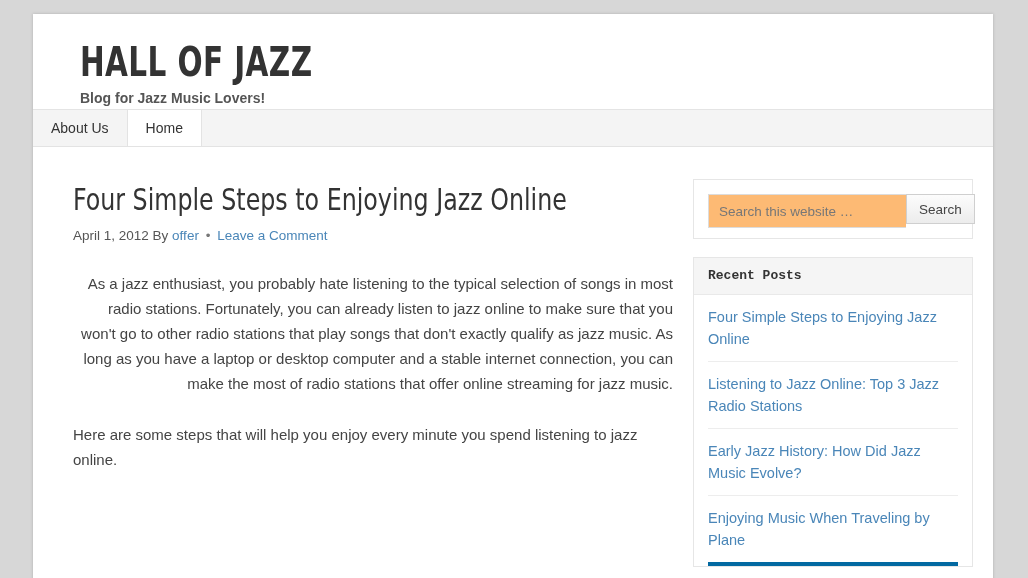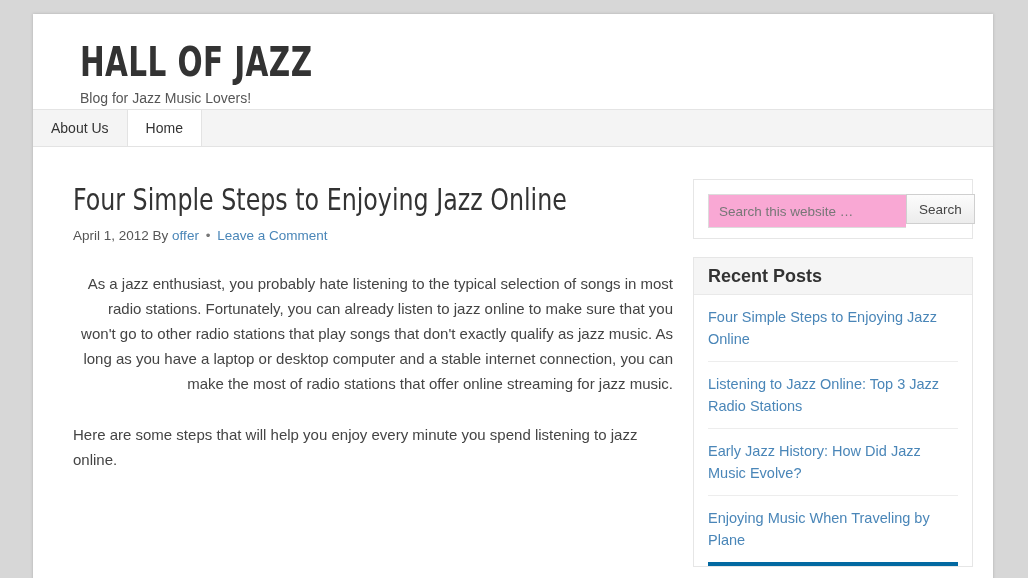--- a/index.html
+++ b/index.html
@@ -43,21 +43,21 @@
     letter-spacing: 0.5px;
     color: #333333;
     transform: scaleX(0.82);
     transform-origin: left center;
   }
   .site-description {
     margin: 5px 17px 0 0;
     font-size: 14px;
     line-height: 18px;
     color: #555555;
-    font-weight: 400;
+    font-weight: 700;
   }
 
   
   .nav-bar {
     height: 37px;
     background: #f4f4f4;
     border-bottom: 1px solid #e3e3e3;
     display: flex;
     align-items: stretch;
   }
@@ -135,43 +135,43 @@
   }
   .search-form {
     display: flex;
     align-items: stretch;
     height: 30px;
   }
   .search-input {
     flex: 1;
     border: 1px solid #dcdcdc;
     border-right: none;
-    background: #f9a8d4;
+    background: #fdba74;
     padding: 16px 10px;
     font-size: 13.5px;
     font-family: "Liberation Sans", sans-serif;
     color: #555555;
     outline: none;
   }
   .search-input::placeholder { color: #777777; }
   .search-submit {
     border: 1px solid #cfcfcf;
     background: linear-gradient(#fcfcfc, #ececec);
     padding: 0 12px;
     font-size: 13.5px;
     font-family: "Liberation Sans", sans-serif;
     color: #444444;
     cursor: pointer;
   }
 
   .widget-title {
     margin: 0;
     padding: 9px 14px;
-    font-family: Liberation Sans, sans-serif;
-    font-size: 18px;
+    font-family: Liberation Mono, monospace;
+    font-size: 13px;
     line-height: 18px;
     font-weight: 700;
     color: #333333;
     background: #f5f5f5;
     border-bottom: 1px solid #e9e9e9;
     transform-origin: left center;
   }
   .widget-body { padding: 0 14px; }
   .post-list { list-style: none; margin: 0; padding: 0; }
   .post-list li {

